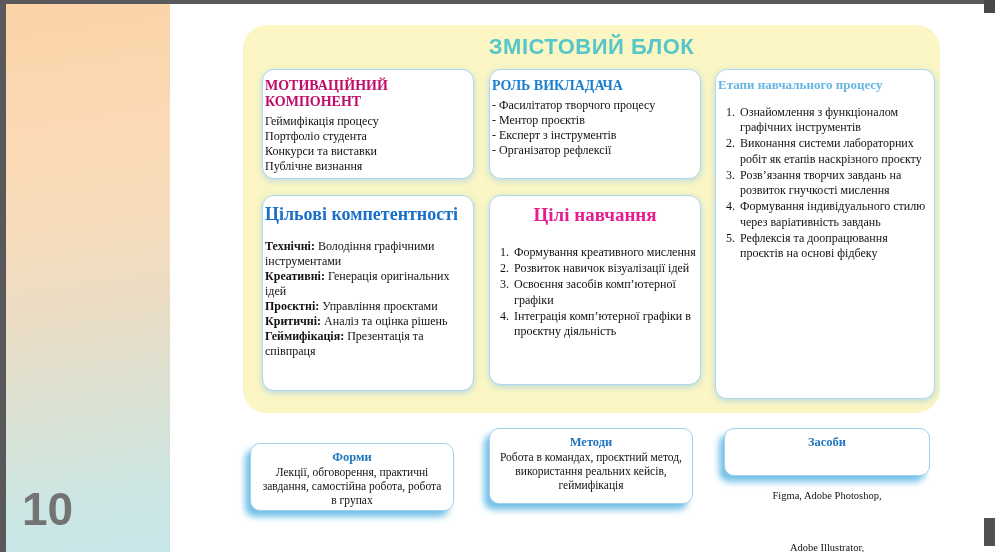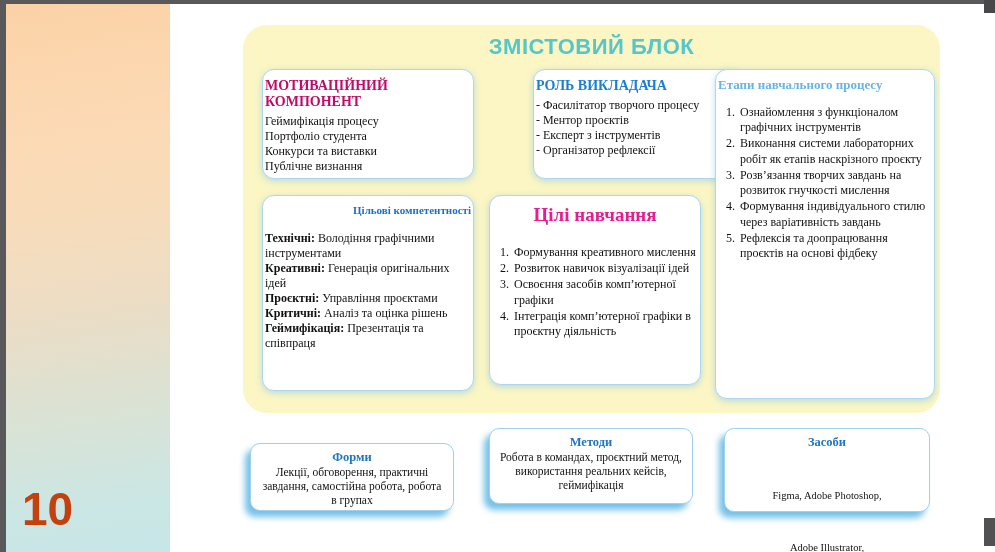--- a/index.html
+++ b/index.html
@@ -13,60 +13,60 @@
   .chrome-tr{position:absolute;right:0;top:0;width:11px;height:13px;background:#48484b;}
   .chrome-br{position:absolute;right:0;top:518px;width:11px;height:28px;background:#515154;}
 
   
   .gradient-strip{position:absolute;left:6px;top:4px;width:164px;height:548px;
     background:linear-gradient(172deg,#fbd2a6 0%,#fcd9b4 22%,#f8dcba 38%,
       #ecddc5 55%,#d9e3d6 75%,#cbe6e4 90%,#c7e6e8 100%);}
 
   .page-number{position:absolute;left:22px;top:486px;
     font-family:"Liberation Sans",sans-serif;font-weight:bold;font-size:46px;
-    color:#c2410c;line-height:1;}
+    color:#737373;line-height:1;}
 
   
   .panel{position:absolute;left:243px;top:25px;width:697px;height:388px;
     background:#fbf6c4;border-radius:24px;}
   .panel-title{padding-top:9px;text-align:center;
     font-family:"Liberation Sans",sans-serif;font-weight:bold;font-size:22px;
     letter-spacing:0.5px;color:#55c6c9;}
 
   
   .card{position:absolute;box-sizing:border-box;background:#ffffff;
     border:1.5px solid #aed7ef;border-radius:12px;
     box-shadow:0 2px 6px rgba(140,200,235,0.6);padding:8px 2px;color:#111;}
   .card-1{left:19px;top:44px;width:212px;height:110px;}
-  .card-2{left:246px;top:44px;width:212px;height:110px;margin-left:44px;}
+  .card-2{left:246px;top:44px;width:212px;height:110px;}
   .card-3{left:472px;top:44px;width:220px;height:330px;}
   .card-4{left:19px;top:170px;width:212px;height:196px;}
   .card-5{left:246px;top:170px;width:212px;height:190px;}
 
   .card-title{font-weight:bold;line-height:1.15;margin-bottom:4px;}
   .card-1 .card-title{font-size:14px;color:#c00b69;}
   .card-2 .card-title{font-size:14px;color:#1b7ed0;}
   .card-3 .card-title{font-size:13px;color:#66b5e3;margin-bottom:12px;}
-  .card-4 .card-title{font-size:11px;color:#1a70c8;margin-bottom:14px;text-align:right;}
+  .card-4 .card-title{font-size:18px;color:#1a70c8;margin-bottom:14px;}
   .card-5 .card-title{font-size:19px;color:#e51d90;margin-bottom:19px;text-align:center;}
 
   .card-line{font-size:12px;line-height:1.25;}
   .comp-line{font-size:12px;line-height:1.25;}
   .comp-label{font-weight:bold;margin-right:3px;}
   .card ol{margin:0;padding-left:20px;font-size:12px;line-height:1.27;}
   .card ol li{padding-left:2px;margin-bottom:1px;}
 
   
   .bcard{position:absolute;box-sizing:border-box;background:#ffffff;
     border:1.5px solid #9fd0ec;border-radius:10px;
     box-shadow:-5px 6px 6px rgba(102,186,229,0.9);
     padding:6px 8px;text-align:center;color:#111;}
   .bcard-forms{left:250px;top:443px;width:204px;height:68px;}
   .bcard-methods{left:489px;top:428px;width:204px;height:76px;}
-  .bcard-tools{left:724px;top:428px;width:206px;height:84px;}
+  .bcard-tools{left:724px;top:428px;width:206px;height:48px;}
   .bcard-title{font-weight:bold;font-size:12.5px;color:#2077c0;margin-bottom:1px;}
   .bcard-text{font-size:11.5px;line-height:1.2;}
   .bcard-tools .bcard-text{font-size:10.5px;line-height:1.25;margin-top:39px;}
 </style>
 </head>
 <body>
 
 <div class="stage">
 
   <div class="chrome-top"></div>

